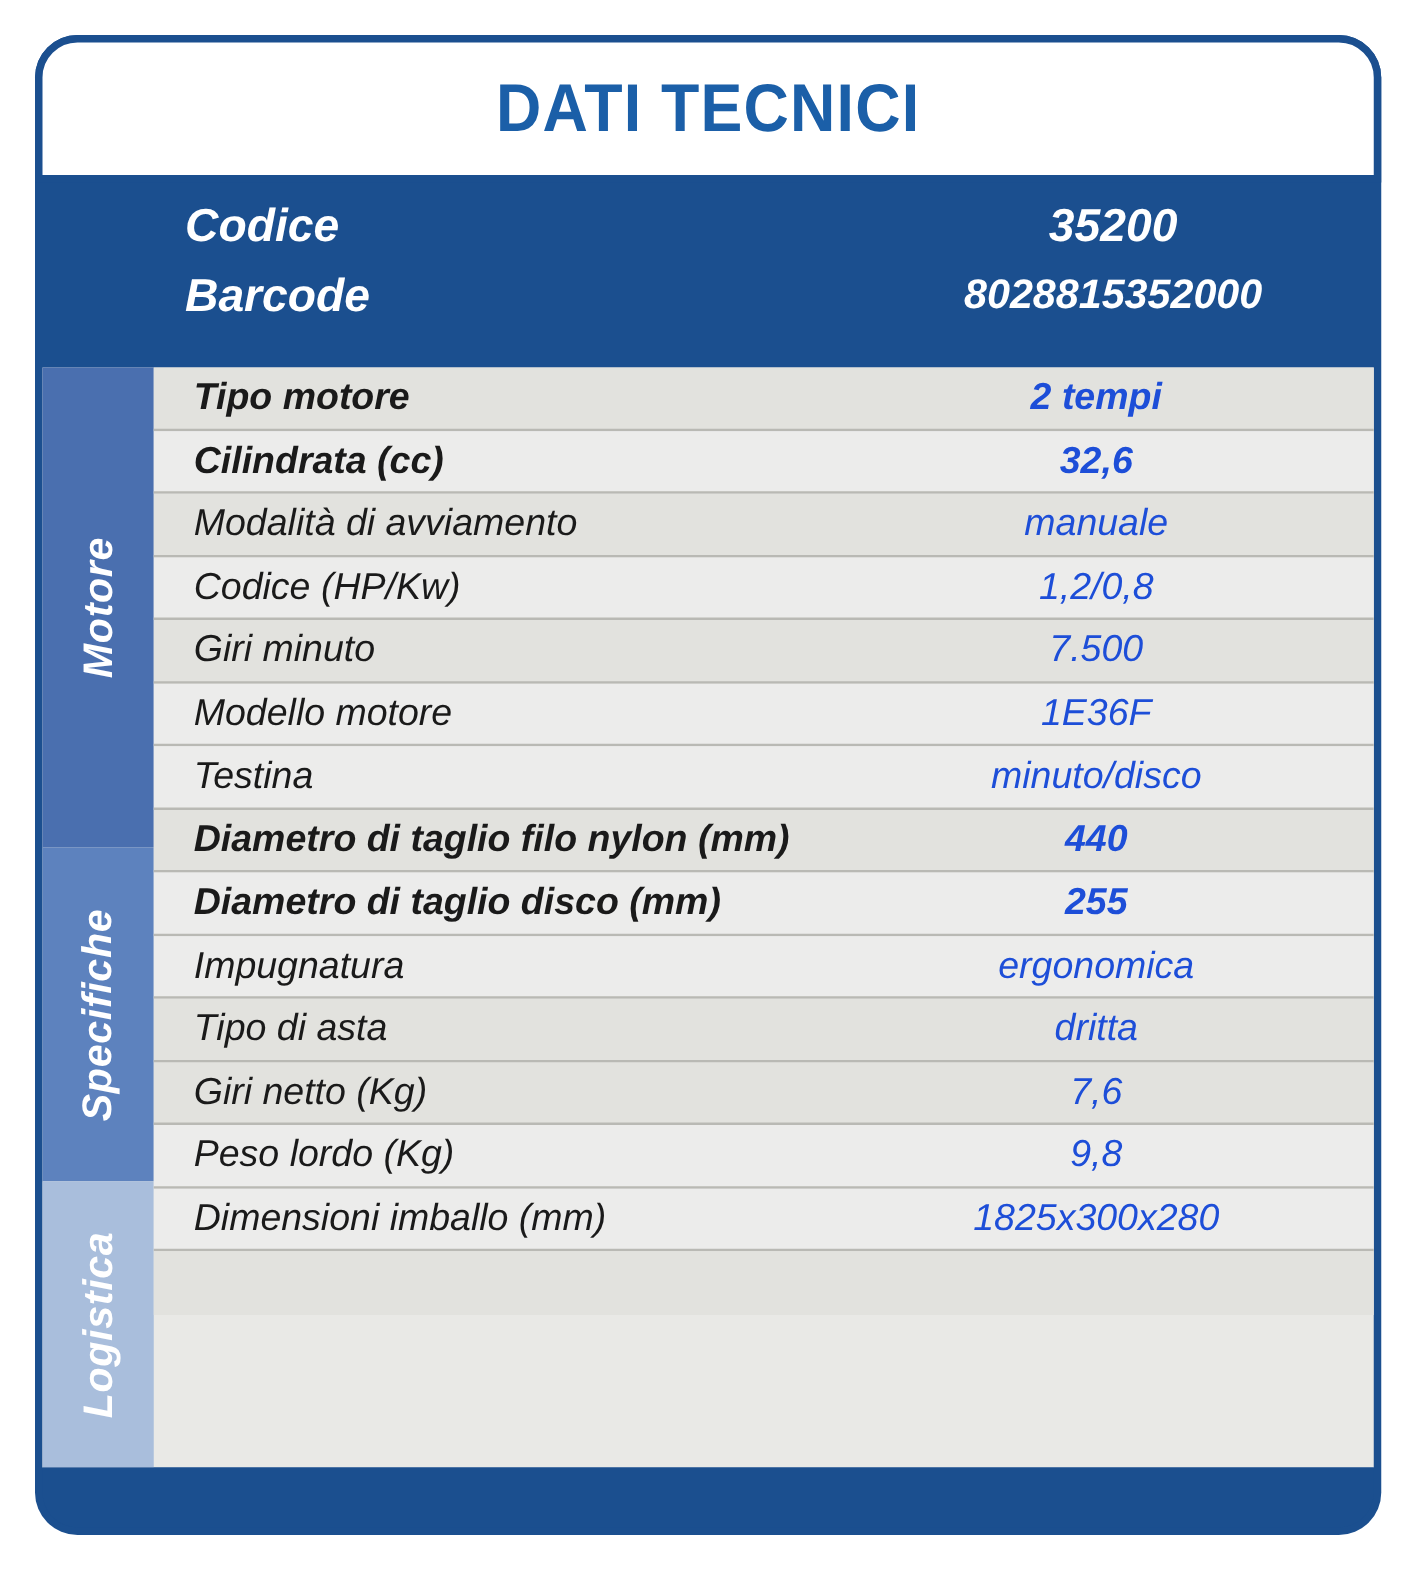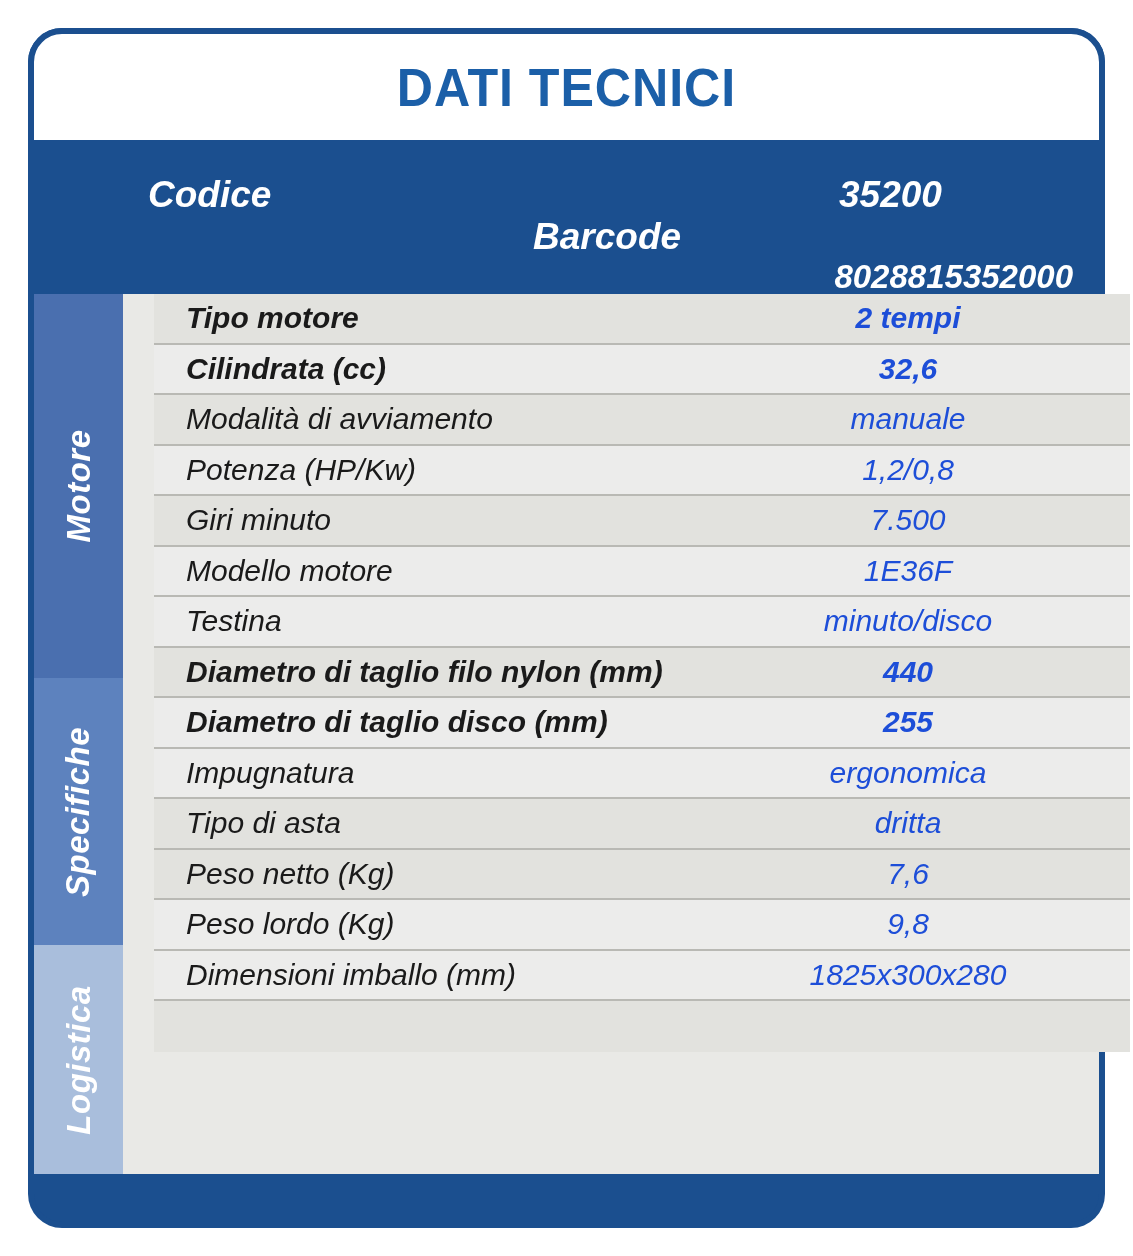--- a/index.html
+++ b/index.html
@@ -66,24 +66,24 @@
     width: 1065px;
     height: 148px;
     color: #ffffff;
   }
   .code-row {
     position: absolute;
     left: 114px;
     width: 945px;
     height: 56px;
     display: flex;
-    align-items: flex-end;
+    align-items: flex-start;
   }
   .code-row.r1 { top: 14px; }
-  .code-row.r2 { top: 70px; flex-direction: column; }
+  .code-row.r2 { top: 70px; }
   .code-label {
     font-style: italic;
     font-weight: bold;
     font-size: 37px;
     width: 560px;
   }
   .code-value {
     font-style: italic;
     font-weight: bold;
     font-size: 37px;
@@ -133,21 +133,20 @@
   .rail-specifiche { top: 384px; height: 267px; background: #5D82BE; }
   .rail-logistica  { top: 651px; height: 229px; background: #A9BEDC; }
 
   
   .rows {
     position: absolute;
     left: 89px;
     top: 0;
     width: 976px;
     height: 880px;
-    padding-left: 31px;
   }
   .row {
     position: relative;
     height: 50.5px;
     display: flex;
     align-items: center;
     border-bottom: 2px solid #b9b9b4;
     box-sizing: border-box;
     padding-left: 32px;
   }
@@ -230,21 +229,21 @@
       </div>
       <div class="row plain bold">
         <div class="k">Cilindrata (cc)</div>
         <div class="v">32,6</div>
       </div>
       <div class="row alt">
         <div class="k">Modalità di avviamento</div>
         <div class="v">manuale</div>
       </div>
       <div class="row plain">
-        <div class="k">Potenza (HP/Kw)</div>
+        <div class="k">Codice (HP/Kw)</div>
         <div class="v">1,2/0,8</div>
       </div>
       <div class="row alt">
         <div class="k">Giri minuto</div>
         <div class="v">7.500</div>
       </div>
       <div class="row plain">
         <div class="k">Modello motore</div>
         <div class="v">1E36F</div>
       </div>
@@ -264,21 +263,21 @@
       <div class="row plain">
         <div class="k">Impugnatura</div>
         <div class="v">ergonomica</div>
       </div>
       <div class="row alt">
         <div class="k">Tipo di asta</div>
         <div class="v">dritta</div>
       </div>
 
       <div class="row alt">
-        <div class="k">Peso netto (Kg)</div>
+        <div class="k">Giri netto (Kg)</div>
         <div class="v">7,6</div>
       </div>
       <div class="row plain">
         <div class="k">Peso lordo (Kg)</div>
         <div class="v">9,8</div>
       </div>
       <div class="row plain">
         <div class="k">Dimensioni imballo (mm)</div>
         <div class="v">1825x300x280</div>
       </div>

